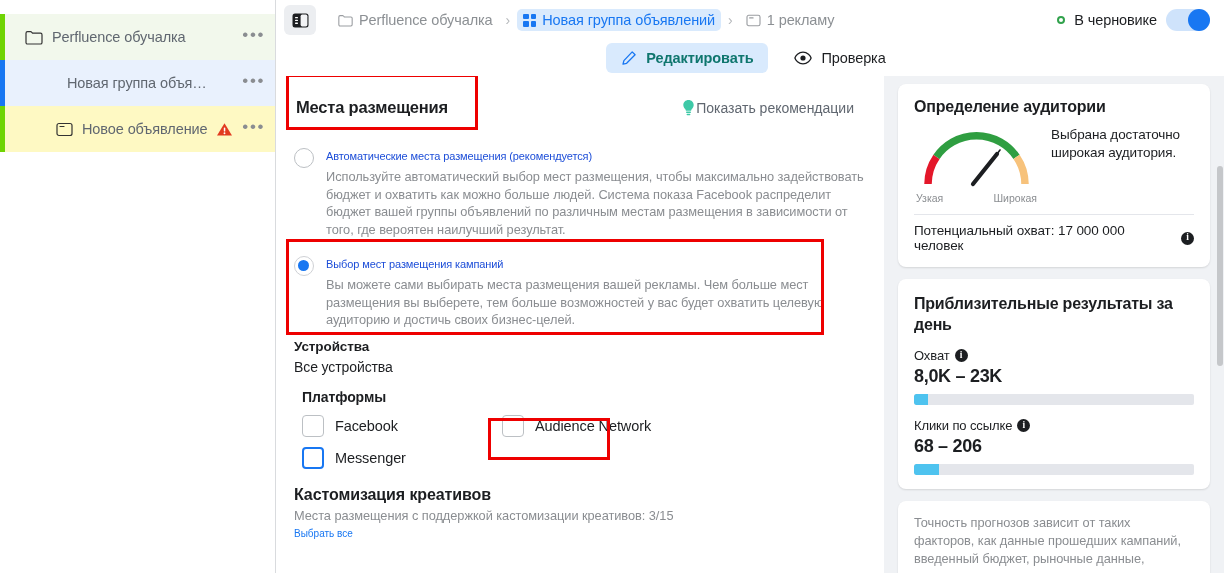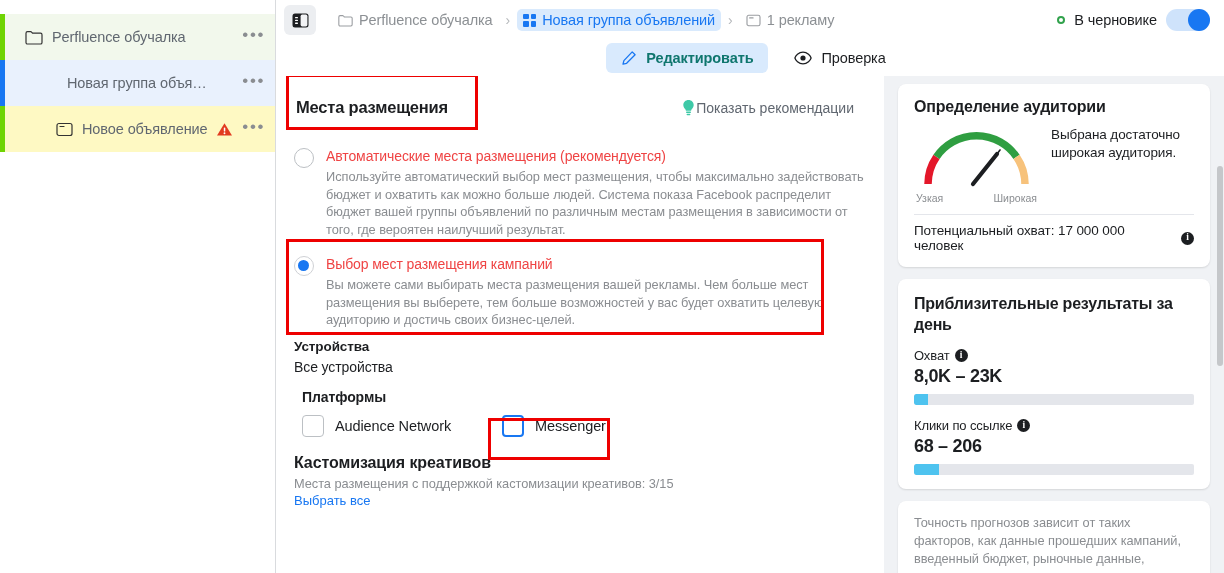--- a/index.html
+++ b/index.html
@@ -171,21 +171,21 @@
     flex: 0 0 auto; width: 20px; height: 20px; border-radius: 50%;
     border: 1.5px solid #bcc0c4; background: #fff;
     margin: 2px 12px 0 0; position: relative; cursor: pointer;
   }
   .radio.on { border-color: #cfd1d5; }
   .radio.on::after {
     content: ""; position: absolute; left: 3px; top: 3px;
     width: 11px; height: 11px; border-radius: 50%; background: #1877f2;
   }
   .opt-body { flex: 1 1 auto; max-width: 546px; }
-  .opt-title { font-size: 14px; color: #ef4444; line-height: 20px; letter-spacing: -0.1px; }
+  .opt-title { font-size: 11px; color: #1d4ed8; line-height: 20px; letter-spacing: -0.1px; }
   .opt-desc {
     font-size: 12.8px; color: #8a8d91; line-height: 17.5px;
     margin-top: 2px; letter-spacing: -0.05px;
   }
 
   .sub-head {
     font-size: 13.5px; font-weight: bold; color: #1c1e21;
     padding: 10px 0 0 18px; letter-spacing: -0.1px;
   }
   .sub-text { font-size: 14px; color: #1c1e21; padding: 5px 0 0 18px; letter-spacing: -0.1px; }
@@ -210,21 +210,21 @@
   .cb.checked-disabled { background: #e4e6eb; border-color: #d2d5da; }
   .cb-label { font-size: 14.5px; color: #1c1e21; letter-spacing: -0.1px; }
   .cb-label.dim { color: #b0b3b8; }
 
   .cust-head {
     font-size: 16px; font-weight: bold; color: #1c1e21;
     padding: 12px 0 0 18px; letter-spacing: -0.1px;
   }
   .cust-text { font-size: 12.8px; color: #8a8d91; padding: 4px 0 0 18px; letter-spacing: -0.05px; }
   .cust-link {
-    font-size: 13px; color: #1877f2; padding: 1px 0 0 18px;
+    font-size: 10px; color: #1877f2; padding: 1px 0 0 18px;
     cursor: pointer; display: inline-block;
   }
 
   
   .redbox {
     position: absolute; border: 3px solid #ee0000;
     pointer-events: none; z-index: 30;
   }
 
   
@@ -413,20 +413,24 @@
         </div>
 
         <div class="sub-head">Устройства</div>
         <div class="sub-text">Все устройства</div>
 
         <div class="plat-head">Платформы</div>
 
         <div class="plat-grid">
           <span class="cb-row">
             <span class="cb"></span>
+            <span class="cb-label">Facebook</span>
+          </span>
+          <span class="cb-row">
+            <span class="cb"></span>
             <span class="cb-label">Audience Network</span>
           </span>
           <span class="cb-row">
             <span class="cb focus"></span>
             <span class="cb-label">Messenger</span>
           </span>
         </div>
 
         <div class="cust-head">Кастомизация креативов</div>
         <div class="cust-text">Места размещения с поддержкой кастомизации креативов: 3/15</div>

